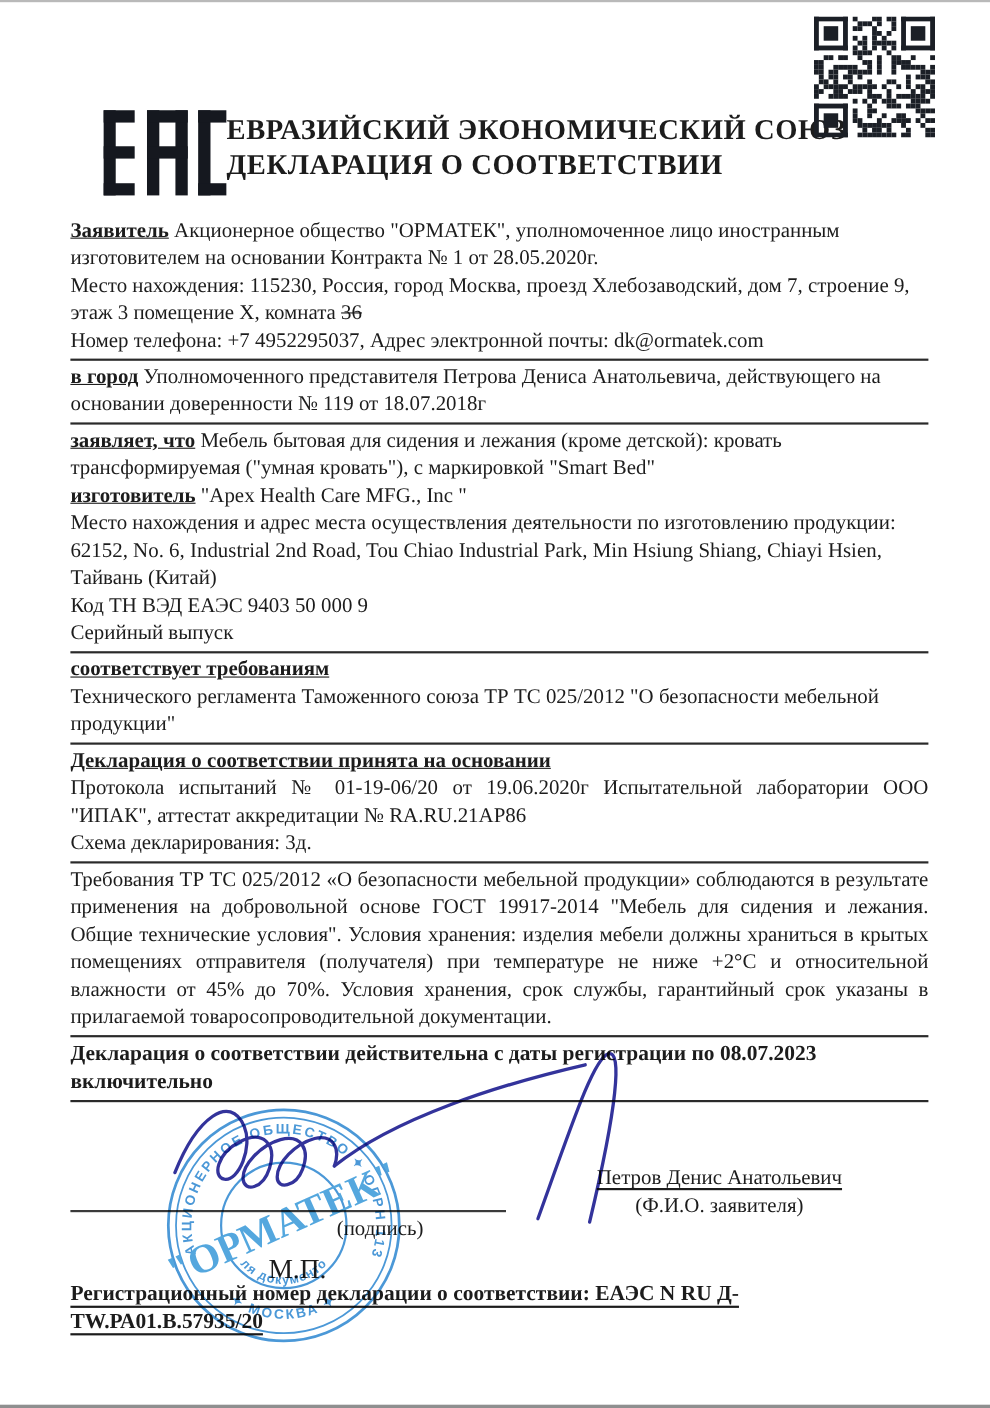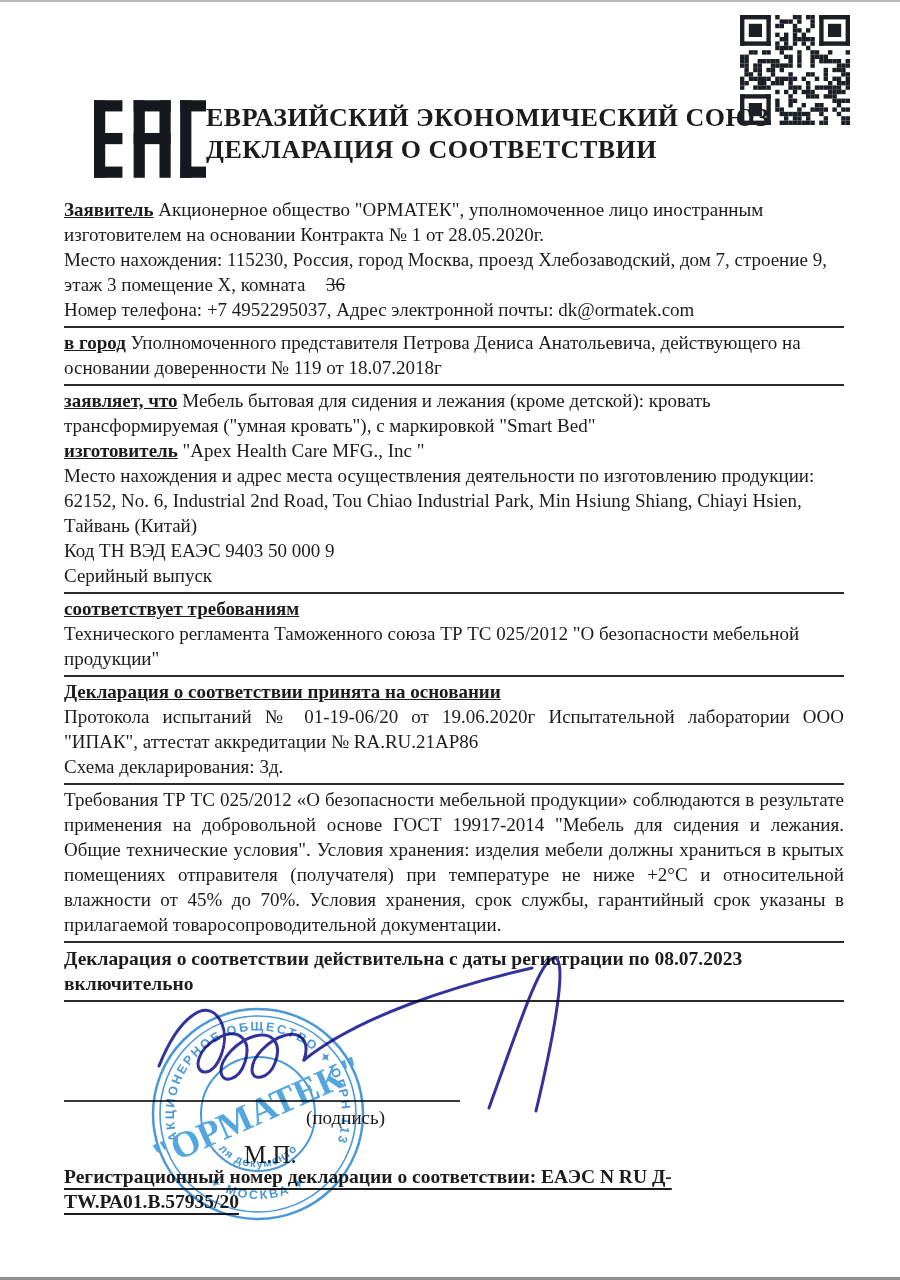--- a/index.html
+++ b/index.html
@@ -18,21 +18,21 @@
   }
   .qr{position:absolute;top:13px;right:50px;}
   .header{display:flex;align-items:flex-start;margin-top:86px;}
   .eac-logo{margin-left:30px;flex:0 0 auto;}
   .titles{flex:1;text-align:left;font-weight:bold;font-size:26px;line-height:32px;letter-spacing:.5px;padding-top:2px;padding-right:40px;}
   .content{margin-top:17px;font-size:19px;line-height:25px;}
   .sec{padding:2px 0 4px;}
   .bline{border-bottom:2px solid #2a2a2a;}
   .sec p{margin:0;}
   b{font-weight:bold;text-decoration:underline;}
-  .strike{text-decoration:line-through;margin-left:16px;}
+  .strike{text-decoration:line-through;}
   .justify{text-align:justify;}
   .validity{font-weight:bold;font-size:19.5px;padding:3px 0 4px;border-bottom:2px solid #2a2a2a;margin:0;}
   .sig-area{position:relative;height:162px;}
   .sign-line{position:absolute;left:0;top:98px;width:396px;border-bottom:2px solid #3a3a3a;}
   .sign-caption{position:absolute;left:111px;top:103px;width:210px;text-align:right;font-size:19px;}
   .mp{position:absolute;left:180px;top:140px;font-size:25px;}
   .fio{position:absolute;left:400px;top:56px;width:380px;text-align:center;font-size:19px;line-height:26px;}
   .fio-name{text-decoration:underline;text-underline-offset:4px;text-decoration-thickness:1.5px;}
   .stamp{position:absolute;left:82px;top:0;mix-blend-mode:multiply;opacity:.92;}
   .stamp .ring{font-size:12.5px;font-weight:bold;letter-spacing:2.2px;fill:#3b8fd4;font-family:"Liberation Sans",sans-serif;}
@@ -339,20 +339,24 @@
     <section class="sec bline">
       <p class="justify">Требования ТР ТС 025/2012 «О безопасности мебельной продукции» соблюдаются в результате применения на добровольной основе ГОСТ 19917-2014 "Мебель для сидения и лежания. Общие технические условия". Условия хранения: изделия мебели должны храниться в крытых помещениях отправителя (получателя) при температуре не ниже +2°С и относительной влажности от 45% до 70%. Условия хранения, срок службы, гарантийный срок указаны в прилагаемой товаросопроводительной документации.</p>
     </section>
 
     <p class="validity">Декларация о соответствии действительна с даты регистрации по 08.07.2023 включительно</p>
 
     <div class="sig-area">
       <div class="sign-line"></div>
       <div class="sign-caption">(подпись)</div>
       <div class="mp">М.П.</div>
+      <div class="fio">
+        <div class="fio-name">Петров Денис Анатольевич</div>
+        <div>(Ф.И.О. заявителя)</div>
+      </div>
 
       <svg class="stamp" width="224" height="224" viewBox="-112 -112 224 224">
         <g fill="none" stroke="#3b8fd4">
           <circle r="105" stroke-width="2.5"></circle>
           <circle r="98" stroke-width="1.6"></circle>
           <circle r="57" stroke-width="2"></circle>
         </g>
         <defs>
           <path id="arcTop" d="M -80,26 A 84,84 0 1 1 80,26"></path>
           <path id="arcBottom" d="M -64,56 A 85,85 0 0 0 64,56"></path>

